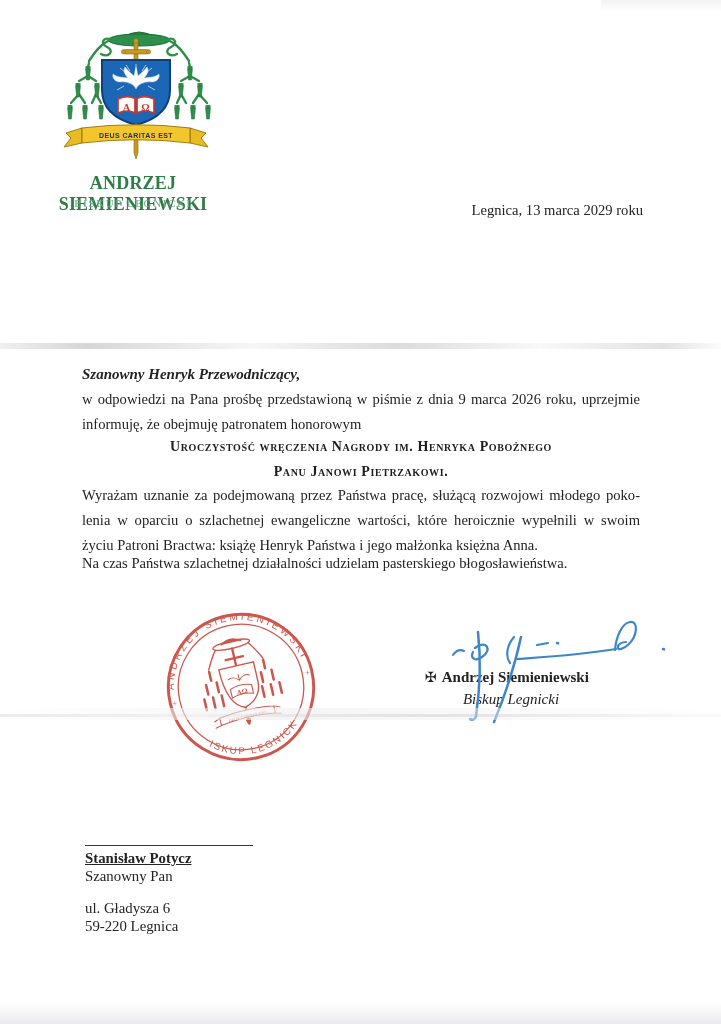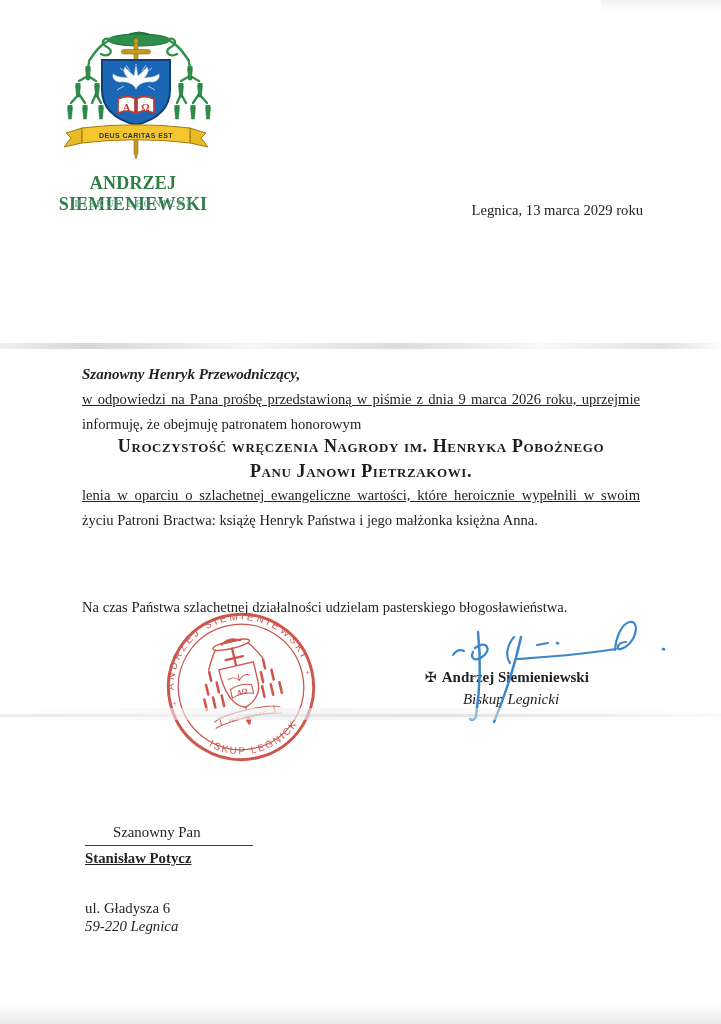--- a/index.html
+++ b/index.html
@@ -37,41 +37,41 @@
       rgba(165,165,172,.26) 60%, rgba(200,200,205,.1)); filter:blur(.6px);}
   .bottom-shade{position:absolute; left:0; bottom:0; width:721px; height:22px;
     background:linear-gradient(to bottom, rgba(255,255,255,0), rgba(203,204,209,.4));}
   .corner-tr{position:absolute; top:0; right:0; width:120px; height:12px;
     background:linear-gradient(to bottom, rgba(198,198,204,.22), rgba(255,255,255,0));}
   
   .bodyblock{position:absolute; left:82px; width:558px; font-size:14.6px; line-height:25px;}
   .salutation{top:362px; font-weight:bold; font-style:italic; font-size:15px;}
   .para1{top:387px;}
   .heading{top:434px; text-align:center; font-weight:bold; font-variant:small-caps;
-    font-size:18px; letter-spacing:.6px; line-height:25px; color:#1d1d1d;}
+    font-size:14px; letter-spacing:.6px; line-height:25px; color:#1d1d1d;}
   .para2{top:483px;}
-  .para3{top:551px;margin-top:44px;}
-  .jline{text-align:justify; text-align-last:justify;text-decoration:underline;}
+  .para3{top:551px;}
+  .jline{text-align:justify; text-align-last:justify;}
   
   .stamp{position:absolute; left:162px; top:608px; width:158px; height:158px; opacity:.85;}
   
   .sig-name{position:absolute; left:425px; top:669px; width:172px; margin:0;
     font-size:15px; font-weight:bold; text-align:left;}
   .sig-name .cross{font-family:"DejaVu Sans", sans-serif; font-weight:normal; font-size:14px; margin-right:5px;}
   .sig-title{position:absolute; left:425px; top:691px; width:172px;
     font-size:15px; font-style:italic; text-align:center;}
   .signature{position:absolute; left:420px; top:610px; width:250px; height:118px;}
   
   .addr-rule{position:absolute; left:85px; top:845px; width:168px; height:0;
     border-top:1.6px solid #3a3a3a;}
   .addr{position:absolute; left:85px; font-size:14.8px;}
-  .addr-1{top:824px;margin-left:28px;}
+  .addr-1{top:868px;}
   .addr-2{top:850px; font-weight:bold;text-decoration:underline;}
   .addr-3{top:900px;text-align:center;}
-  .addr-4{top:918px;font-style:italic;}
+  .addr-4{top:918px;}
 </style>
 </head>
 <body>
 
 <div class="page">
 
   <svg class="arms" viewBox="0 0 160 140" aria-hidden="true">
     <g>
       <path d="M62,12 Q79,0 96,12 Z" fill="#2f8f4a" stroke="#1c6b33" stroke-width="1"></path>
       <ellipse cx="79" cy="14" rx="31" ry="6" fill="#2f8f4a" stroke="#1c6b33" stroke-width="1"></ellipse>
@@ -150,20 +150,21 @@
     <div class="jline">w odpowiedzi na Pana prośbę przedstawioną w piśmie z dnia 9 marca 2026 roku, uprzejmie</div>
     <div>informuję, że obejmuję patronatem honorowym</div>
   </div>
 
   <div class="bodyblock heading">
     <div>Uroczystość wręczenia Nagrody im. Henryka Pobożnego</div>
     <div>Panu Janowi Pietrzakowi.</div>
   </div>
 
   <div class="bodyblock para2">
+    <div class="jline">Wyrażam uznanie za podejmowaną przez Państwa pracę, służącą rozwojowi młodego poko-</div>
     <div class="jline">lenia w oparciu o szlachetnej ewangeliczne wartości, które heroicznie wypełnili w swoim</div>
     <div>życiu Patroni Bractwa: książę Henryk Państwa i jego małżonka księżna Anna.</div>
   </div>
 
   <div class="bodyblock para3">Na czas Państwa szlachetnej działalności udzielam pasterskiego błogosławieństwa.</div>
 
   <svg class="stamp" viewBox="0 0 160 160" aria-hidden="true">
     <g transform="rotate(-13 80 80)" stroke="#c5392e" fill="none">
       <circle cx="80" cy="80" r="73.5" stroke-width="3"></circle>
       <circle cx="80" cy="80" r="63.5" stroke-width="1.3"></circle>

